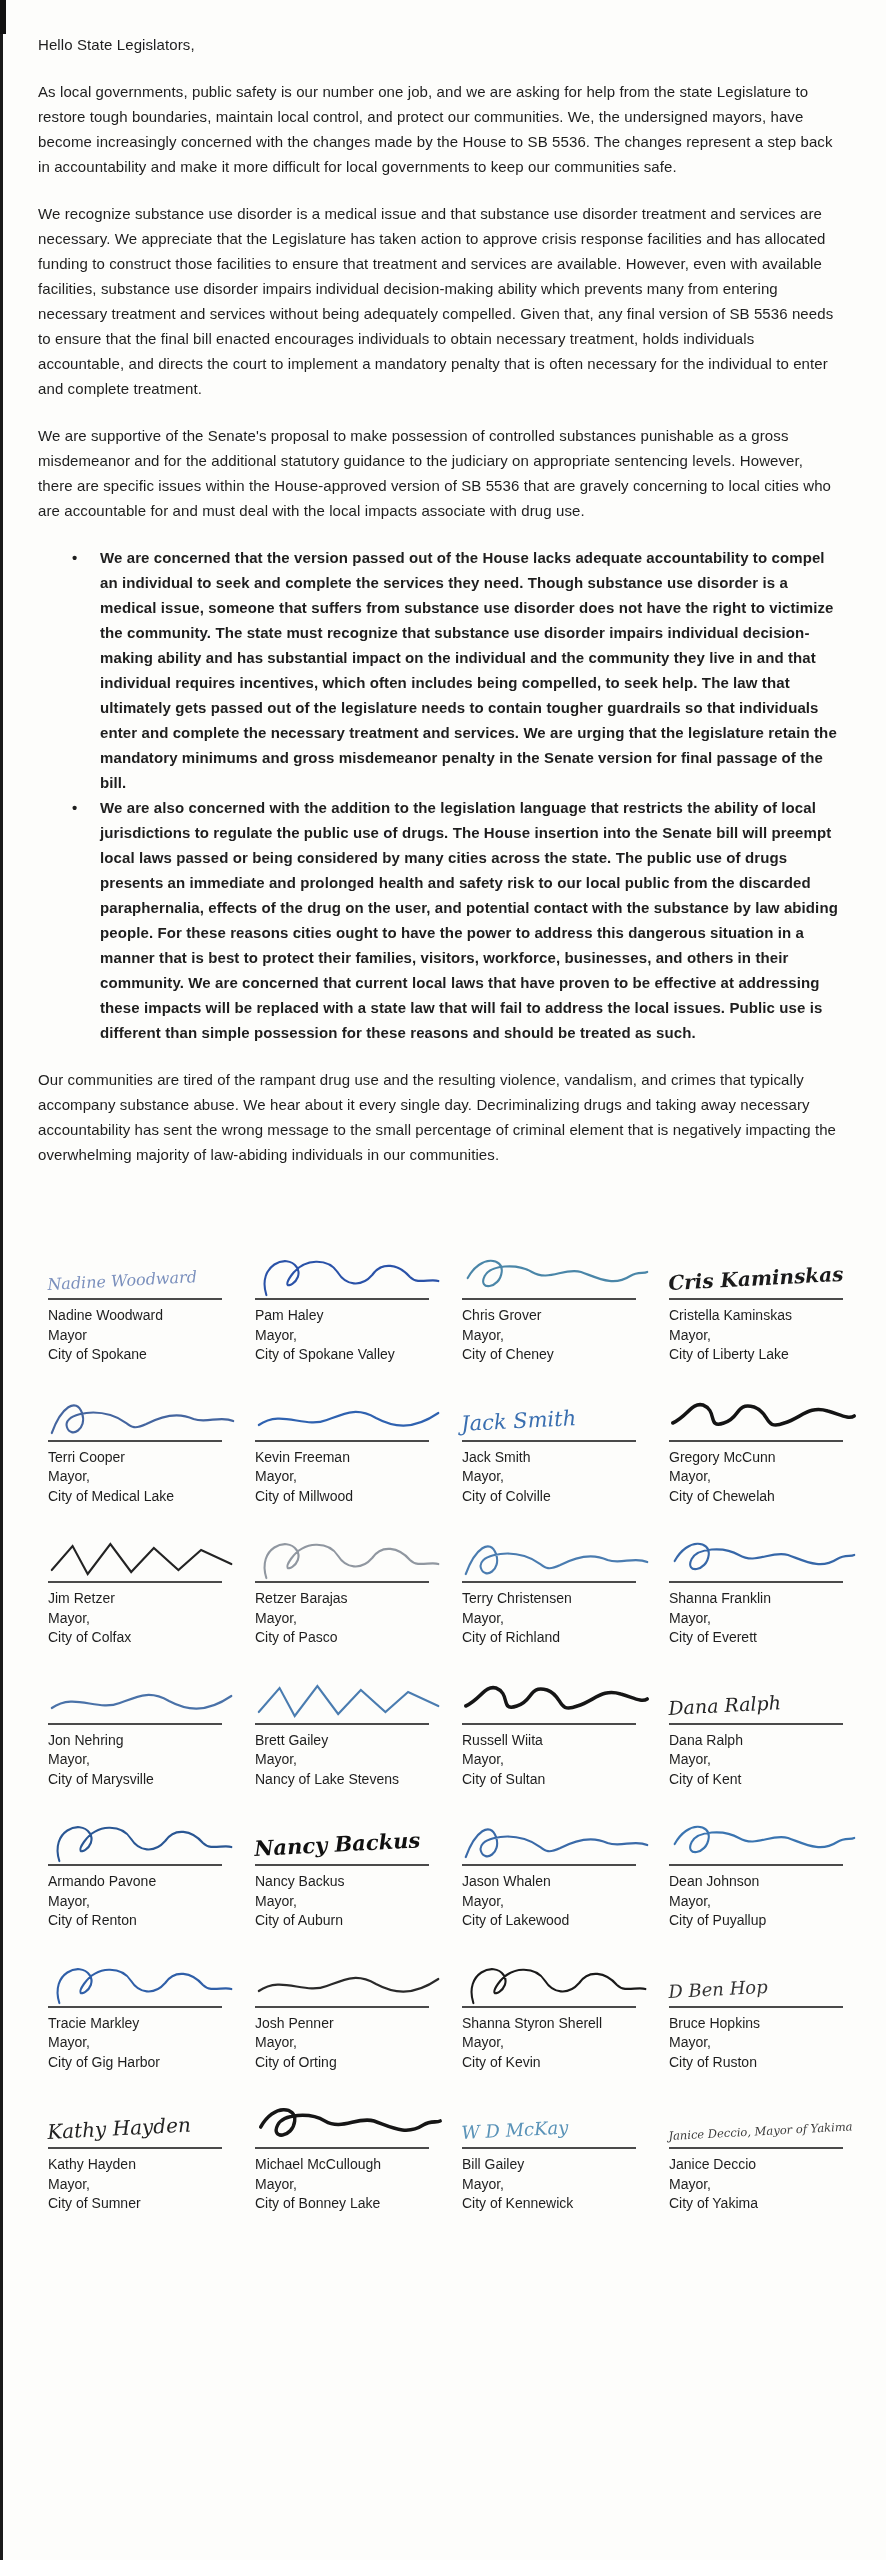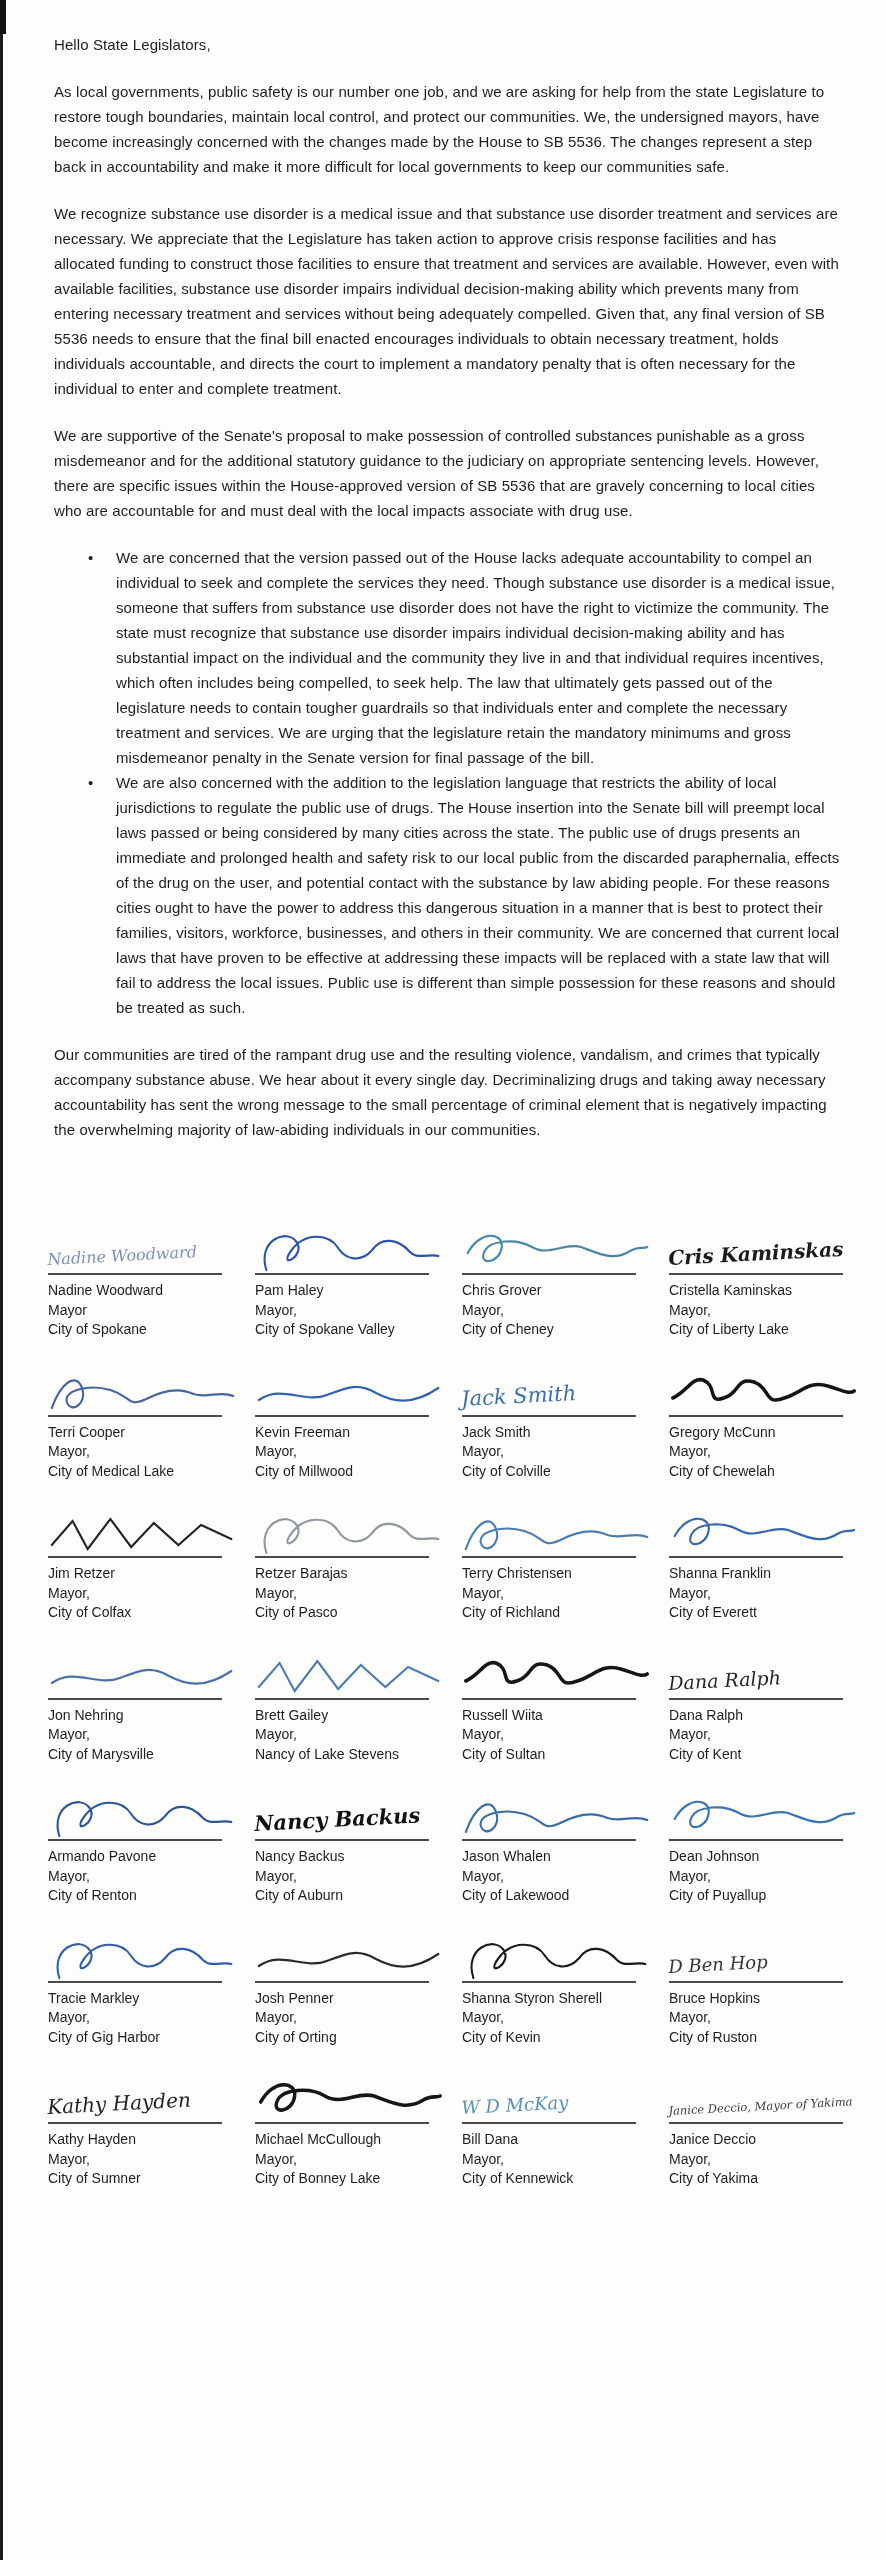--- a/index.html
+++ b/index.html
@@ -15,32 +15,33 @@
     position: absolute; left: 0; top: 0;
     width: 3px; height: 100%;
     background: #1a1a1a;
   }
   .edge-blob {
     position: absolute; left: 0; top: 0;
     width: 6px; height: 34px;
     background: #111;
   }
   .letter-body {
-    padding: 32px 46px 0 54px;
+    padding: 32px 46px 0 38px;
   }
   .letter-body p, .salutation, .signoff {
     font-size: 15px;
     line-height: 25px;
     margin: 0 0 22px 0;
     letter-spacing: 0.1px;
   }
   ul.bullet-list {
     list-style: none;
     margin: 0 0 22px 0;
     padding: 0 0 0 62px;
+    font-weight: bold;
   }
   ul.bullet-list li {
     position: relative;
     font-size: 15px;
     line-height: 25px;
     margin: 0;
     letter-spacing: 0.1px;
   }
   ul.bullet-list li::before {
     content: "\2022";
@@ -380,21 +381,21 @@
       <div class="sig-line" style="border-bottom-color: rgb(74, 74, 74);"></div>
       <div class="sig-name">Michael McCullough</div>
       <div class="sig-role">Mayor,</div>
       <div class="sig-city">City of Bonney Lake</div>
     </div>
     <div class="sig-cell">
       <div class="sig-area">
         <span class="sig-script" style="color: rgb(90, 147, 184); font-size: 18px;">W D McKay</span>
       </div>
       <div class="sig-line" style="border-bottom-color: rgb(74, 74, 74);"></div>
-      <div class="sig-name">Bill Dana</div>
+      <div class="sig-name">Bill Gailey</div>
       <div class="sig-role">Mayor,</div>
       <div class="sig-city">City of Kennewick</div>
     </div>
     <div class="sig-cell">
       <div class="sig-area">
         <span class="sig-script" style="color: rgb(58, 58, 58); font-size: 11.5px;">Janice Deccio, Mayor of Yakima</span>
       </div>
       <div class="sig-line" style="border-bottom-color: rgb(74, 74, 74);"></div>
       <div class="sig-name">Janice Deccio</div>
       <div class="sig-role">Mayor,</div>

